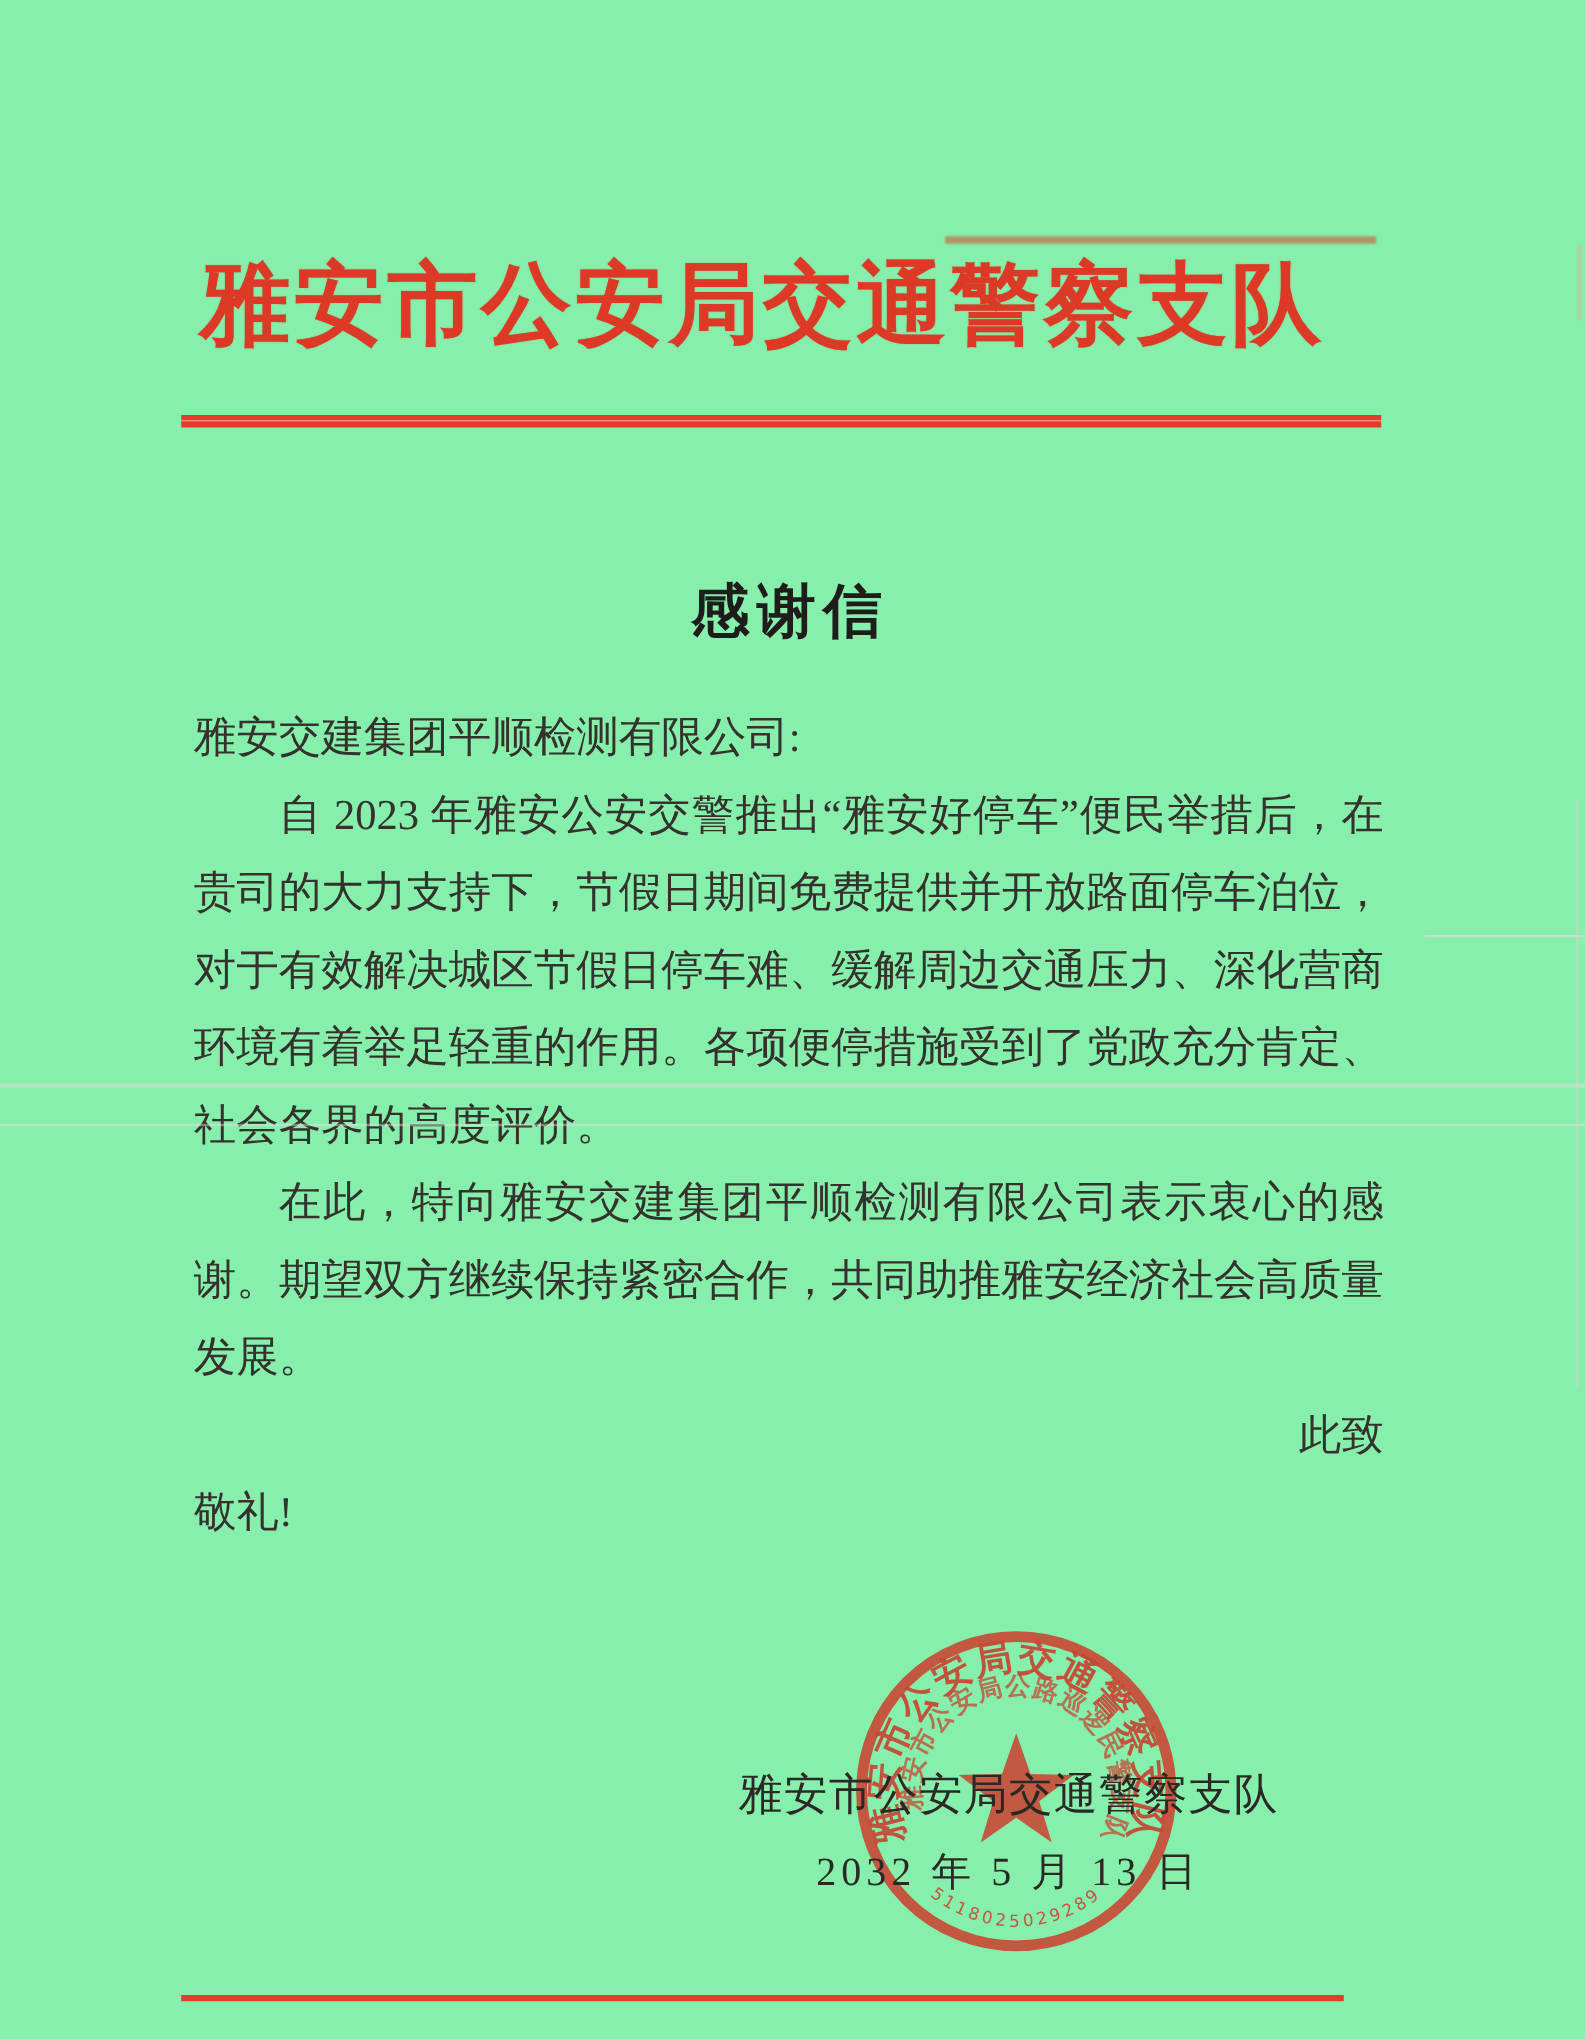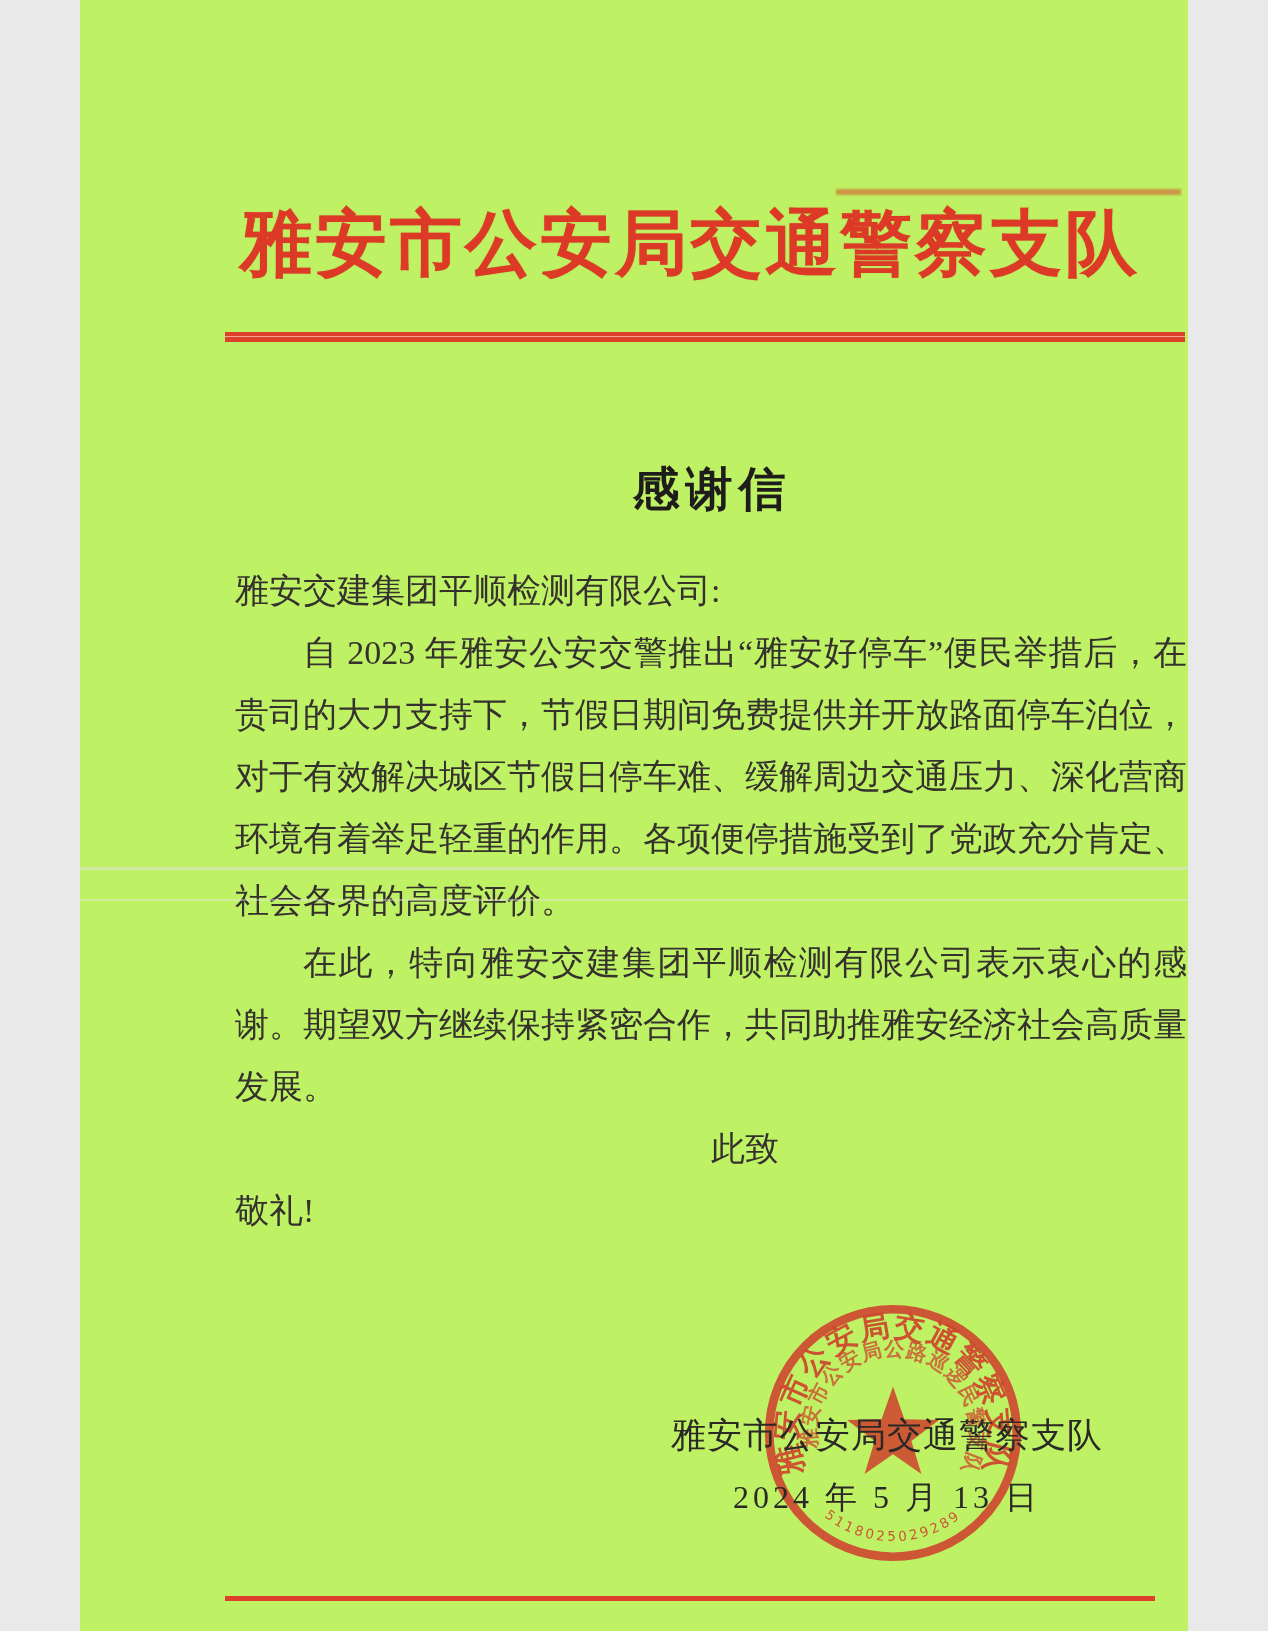--- a/index.html
+++ b/index.html
@@ -5,23 +5,23 @@
   :root{
     --headline-red:#dc3a26;
     --rule-red:#dd3f2b;
     --ink:#35312d;
     --seal-red:#cf372a;
   }
   html,body{margin:0;padding:0;}
   body{background:#e9e9e9;font-family:"Liberation Serif","DejaVu Serif",serif;}
   .page{
     position:relative;
-    width:1108px;height:1631px;
+    width:1268px;height:1631px;
     margin:0 auto;
-    background:#bef264;
+    background:#86efac;
     overflow:hidden;
   }
   
   .letterhead-title{
     position:absolute;top:196px;left:80px;width:1060px;
     text-align:center;
     font-size:72px;font-weight:900;
     letter-spacing:3px;
     color:var(--headline-red);
     text-shadow:0 0 1px rgba(220,58,38,.55);
@@ -39,21 +39,21 @@
     color:#1f1d1b;
   }
   .body-block{
     position:absolute;top:560px;left:155px;width:952px;
     font-size:34px;line-height:62px;
     color:var(--ink);
     text-align:justify;
   }
   .body-block p{margin:0;}
   .para{text-indent:2em;}
-  .closing-salute{text-indent:2em;text-align:center;}
+  .closing-salute{text-indent:2em;text-align:right;}
   .closing-regards{text-align:left;font-family:Liberation Serif, serif;}
   
   .seal{
     position:absolute;top:1288px;left:668px;width:290px;height:290px;
     filter:blur(.5px);
     opacity:.92;
   }
   .sig-block{
     position:absolute;top:1412px;left:577px;width:460px;
     text-align:center;color:#2b2926;
@@ -105,21 +105,21 @@
     <text transform="rotate(9 150 150)" style="fill:var(--seal-red);font-size:21px;font-weight:700;letter-spacing:1px;opacity:.75" text-anchor="middle">
       <textPath href="#arcInner" startOffset="50%">雅安市公安局公路巡逻民警支队</textPath>
     </text>
     <text style="fill:var(--seal-red);font-size:14px;letter-spacing:3px;opacity:.9;font-family:'DejaVu Sans',sans-serif" text-anchor="middle">
       <textPath href="#arcCode" startOffset="50%">5118025029289</textPath>
     </text>
   </svg>
 
   <div class="sig-block">
     <div class="sig-org">雅安市公安局交通警察支队</div>
-    <div class="sig-date">2024 年 5 月 13 日</div>
+    <div class="sig-date">2032 年 5 月 13 日</div>
   </div>
 
   <div class="rule-bottom"></div>
 
   <div class="artifact a-red-smudge"></div>
   <div class="artifact a-line-1"></div>
   <div class="artifact a-line-2"></div>
   <div class="artifact a-line-3"></div>
   <div class="artifact a-vline-right"></div>
   <div class="artifact a-red-edge"></div>

